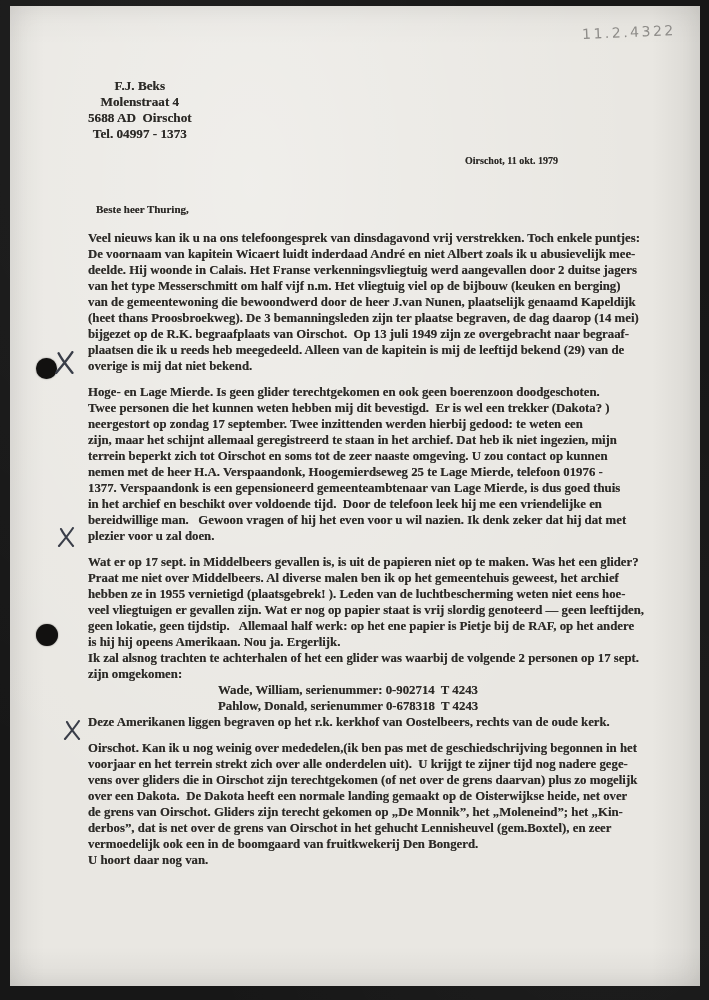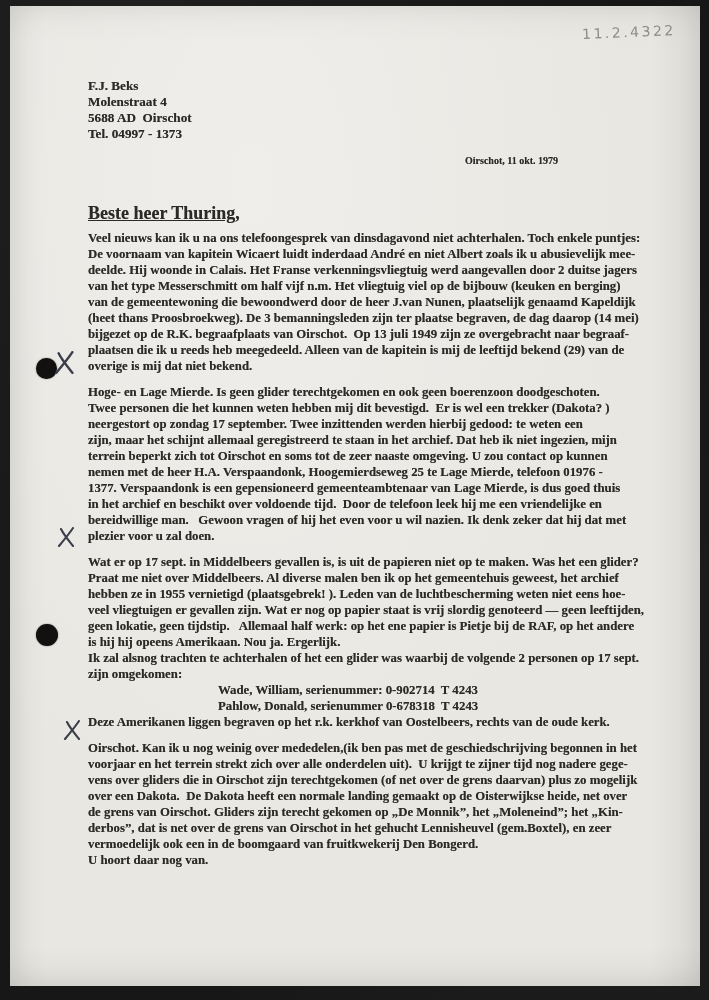--- a/index.html
+++ b/index.html
@@ -18,23 +18,23 @@
   .paper{
     position:absolute;left:10px;top:6px;right:9px;bottom:14px;
     background:
       radial-gradient(ellipse at 35% 18%, rgba(255,255,255,0.30), transparent 62%),
       linear-gradient(90deg, rgba(0,0,0,0.05) 0%, transparent 5%, transparent 93%, rgba(0,0,0,0.07) 100%),
       linear-gradient(180deg, rgba(0,0,0,0.03) 0%, transparent 4%, transparent 96%, rgba(0,0,0,0.05) 100%),
       #e9e7e2;
     box-shadow: inset 0 0 22px rgba(0,0,0,0.07);
   }
   .ink{ color:#2c2a27; text-shadow:0 0 0.5px rgba(44,42,39,0.55); }
-  .sender{ position:absolute; left:78px; top:72px; font-size:13.2px; font-weight:700; line-height:18px; }
+  .sender{ position:absolute; left:78px; top:72px; font-size:13.2px; font-weight:700; line-height:18px;text-align:center; }
   .dateline{ position:absolute; left:455px; top:149px; font-size:10px; font-weight:700; }
-  .salutation{ position:absolute; left:78px; top:197px; font-size:18px; font-weight:700;text-decoration:underline; }
+  .salutation{ position:absolute; left:86px; top:197px; font-size:11px; font-weight:700; }
   .body-text{ position:absolute; left:78px; top:224px; width:566px; font-size:12.8px; font-weight:700; }
   .para{ margin:0 0 10px 0; }
   .line{ height:16px; line-height:16px; white-space:pre; }
   .line.indent{ padding-left:130px; }
   .annotation{
     position:absolute; left:572px; top:18px;
     font-family:"DejaVu Sans", sans-serif;
     font-size:14px; color:#8e8c89; letter-spacing:2.5px;
     transform:rotate(-2.5deg);
   }
@@ -57,21 +57,21 @@
       <div class="line">5688 AD  Oirschot</div>
       <div class="line">Tel. 04997 - 1373</div>
     </div>
 
   <div class="dateline ink">Oirschot, 11 okt. 1979</div>
 
   <div class="salutation ink">Beste heer Thuring,</div>
 
   <div class="body-text ink" id="paragraphs">
       <div class="para">
-        <div class="line">Veel nieuws kan ik u na ons telefoongesprek van dinsdagavond niet achterhalen. Toch enkele puntjes:</div>
+        <div class="line">Veel nieuws kan ik u na ons telefoongesprek van dinsdagavond vrij verstrekken. Toch enkele puntjes:</div>
         <div class="line">De voornaam van kapitein Wicaert luidt inderdaad André en niet Albert zoals ik u abusievelijk mee-</div>
         <div class="line">deelde. Hij woonde in Calais. Het Franse verkenningsvliegtuig werd aangevallen door 2 duitse jagers</div>
         <div class="line">van het type Messerschmitt om half vijf n.m. Het vliegtuig viel op de bijbouw (keuken en berging)</div>
         <div class="line">van de gemeentewoning die bewoondwerd door de heer J.van Nunen, plaatselijk genaamd Kapeldijk</div>
         <div class="line">(heet thans Proosbroekweg). De 3 bemanningsleden zijn ter plaatse begraven, de dag daarop (14 mei)</div>
         <div class="line">bijgezet op de R.K. begraafplaats van Oirschot.  Op 13 juli 1949 zijn ze overgebracht naar begraaf-</div>
         <div class="line">plaatsen die ik u reeds heb meegedeeld. Alleen van de kapitein is mij de leeftijd bekend (29) van de</div>
         <div class="line">overige is mij dat niet bekend.</div>
       </div>
       <div class="para">

